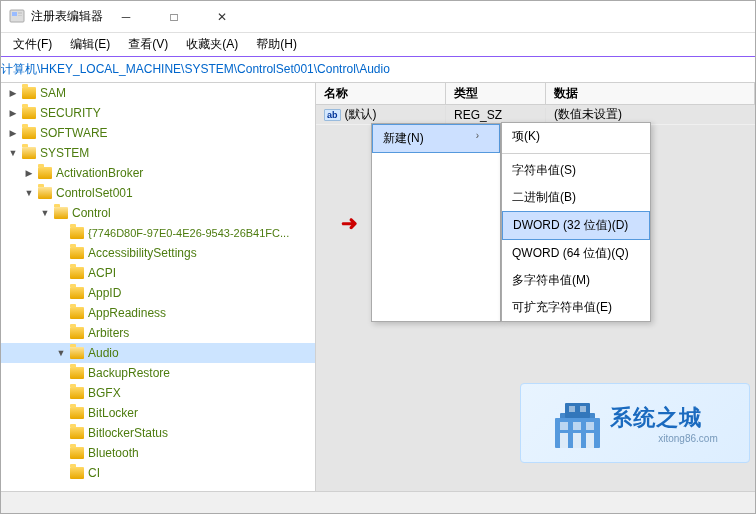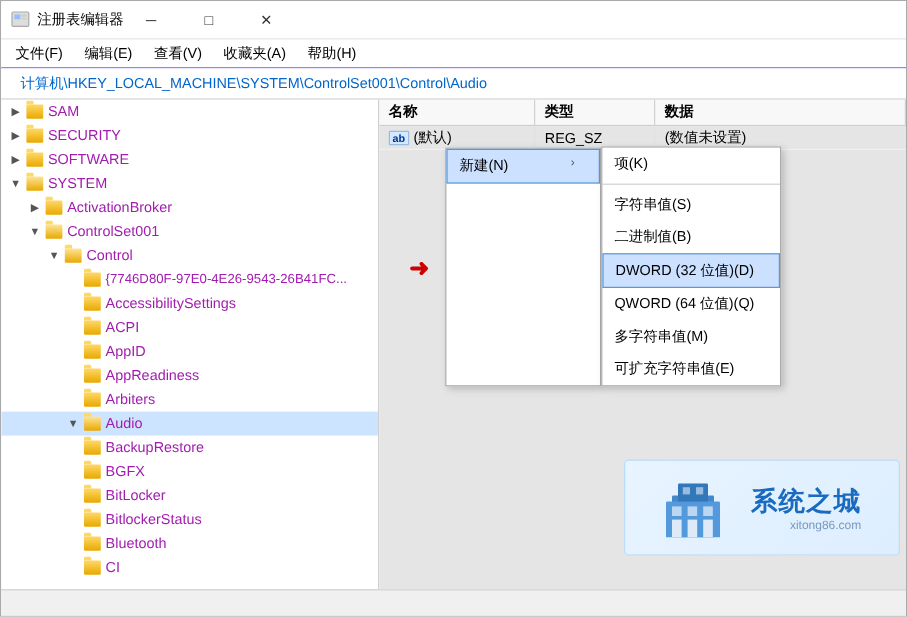--- a/index.html
+++ b/index.html
@@ -80,21 +80,21 @@
       font-size: 12px;
       color: #000;
       border-radius: 2px;
     }
 
     .address-bar {
       background: #fff;
       height: 26px;
       display: flex;
       align-items: center;
-      padding: 0 16px;
+      padding: 0 0;
       border-bottom: 1px solid #d0d0d0;
       font-size: 12px;
       color: #0066cc;
     }
 
     .content-area {
       display: flex;
       flex: 1;
       overflow: hidden;
     }
@@ -159,21 +159,21 @@
       background: #ffd966;
       border-radius: 1px 1px 0 0;
     }
 
     .folder-open {
       background: linear-gradient(to bottom, #ffe599, #e8a800);
     }
 
     .tree-label {
       font-size: 12px;
-      color: #a21caf;
+      color: #4d7c0f;
     }
 
     .right-panel {
       flex: 1;
       display: flex;
       flex-direction: column;
       background: #e5e5e5;
       overflow: hidden;
       position: relative;
     }
@@ -640,21 +640,21 @@
             <rect x="18" y="35" width="8" height="15" fill="#fff" opacity="0.8"></rect>
             <rect x="31" y="35" width="8" height="15" fill="#fff" opacity="0.8"></rect>
             <rect x="5" y="24" width="8" height="8" fill="#fff" opacity="0.6"></rect>
             <rect x="18" y="24" width="8" height="8" fill="#fff" opacity="0.6"></rect>
             <rect x="31" y="24" width="8" height="8" fill="#fff" opacity="0.6"></rect>
             <rect x="10" y="5" width="25" height="15" fill="#3377bb" rx="1"></rect>
             <rect x="14" y="8" width="6" height="6" fill="#fff" opacity="0.5"></rect>
             <rect x="25" y="8" width="6" height="6" fill="#fff" opacity="0.5"></rect>
           </svg>
         </div>
-        <div style="display:flex; flex-direction:column;align-items:flex-end;">
+        <div style="display:flex; flex-direction:column;">
           <span class="watermark-text">系统之城</span>
           <span class="watermark-url">xitong86.com</span>
         </div>
       </div>
 
     </div>
   </div>
 
   <div class="status-bar">
     <span></span>

